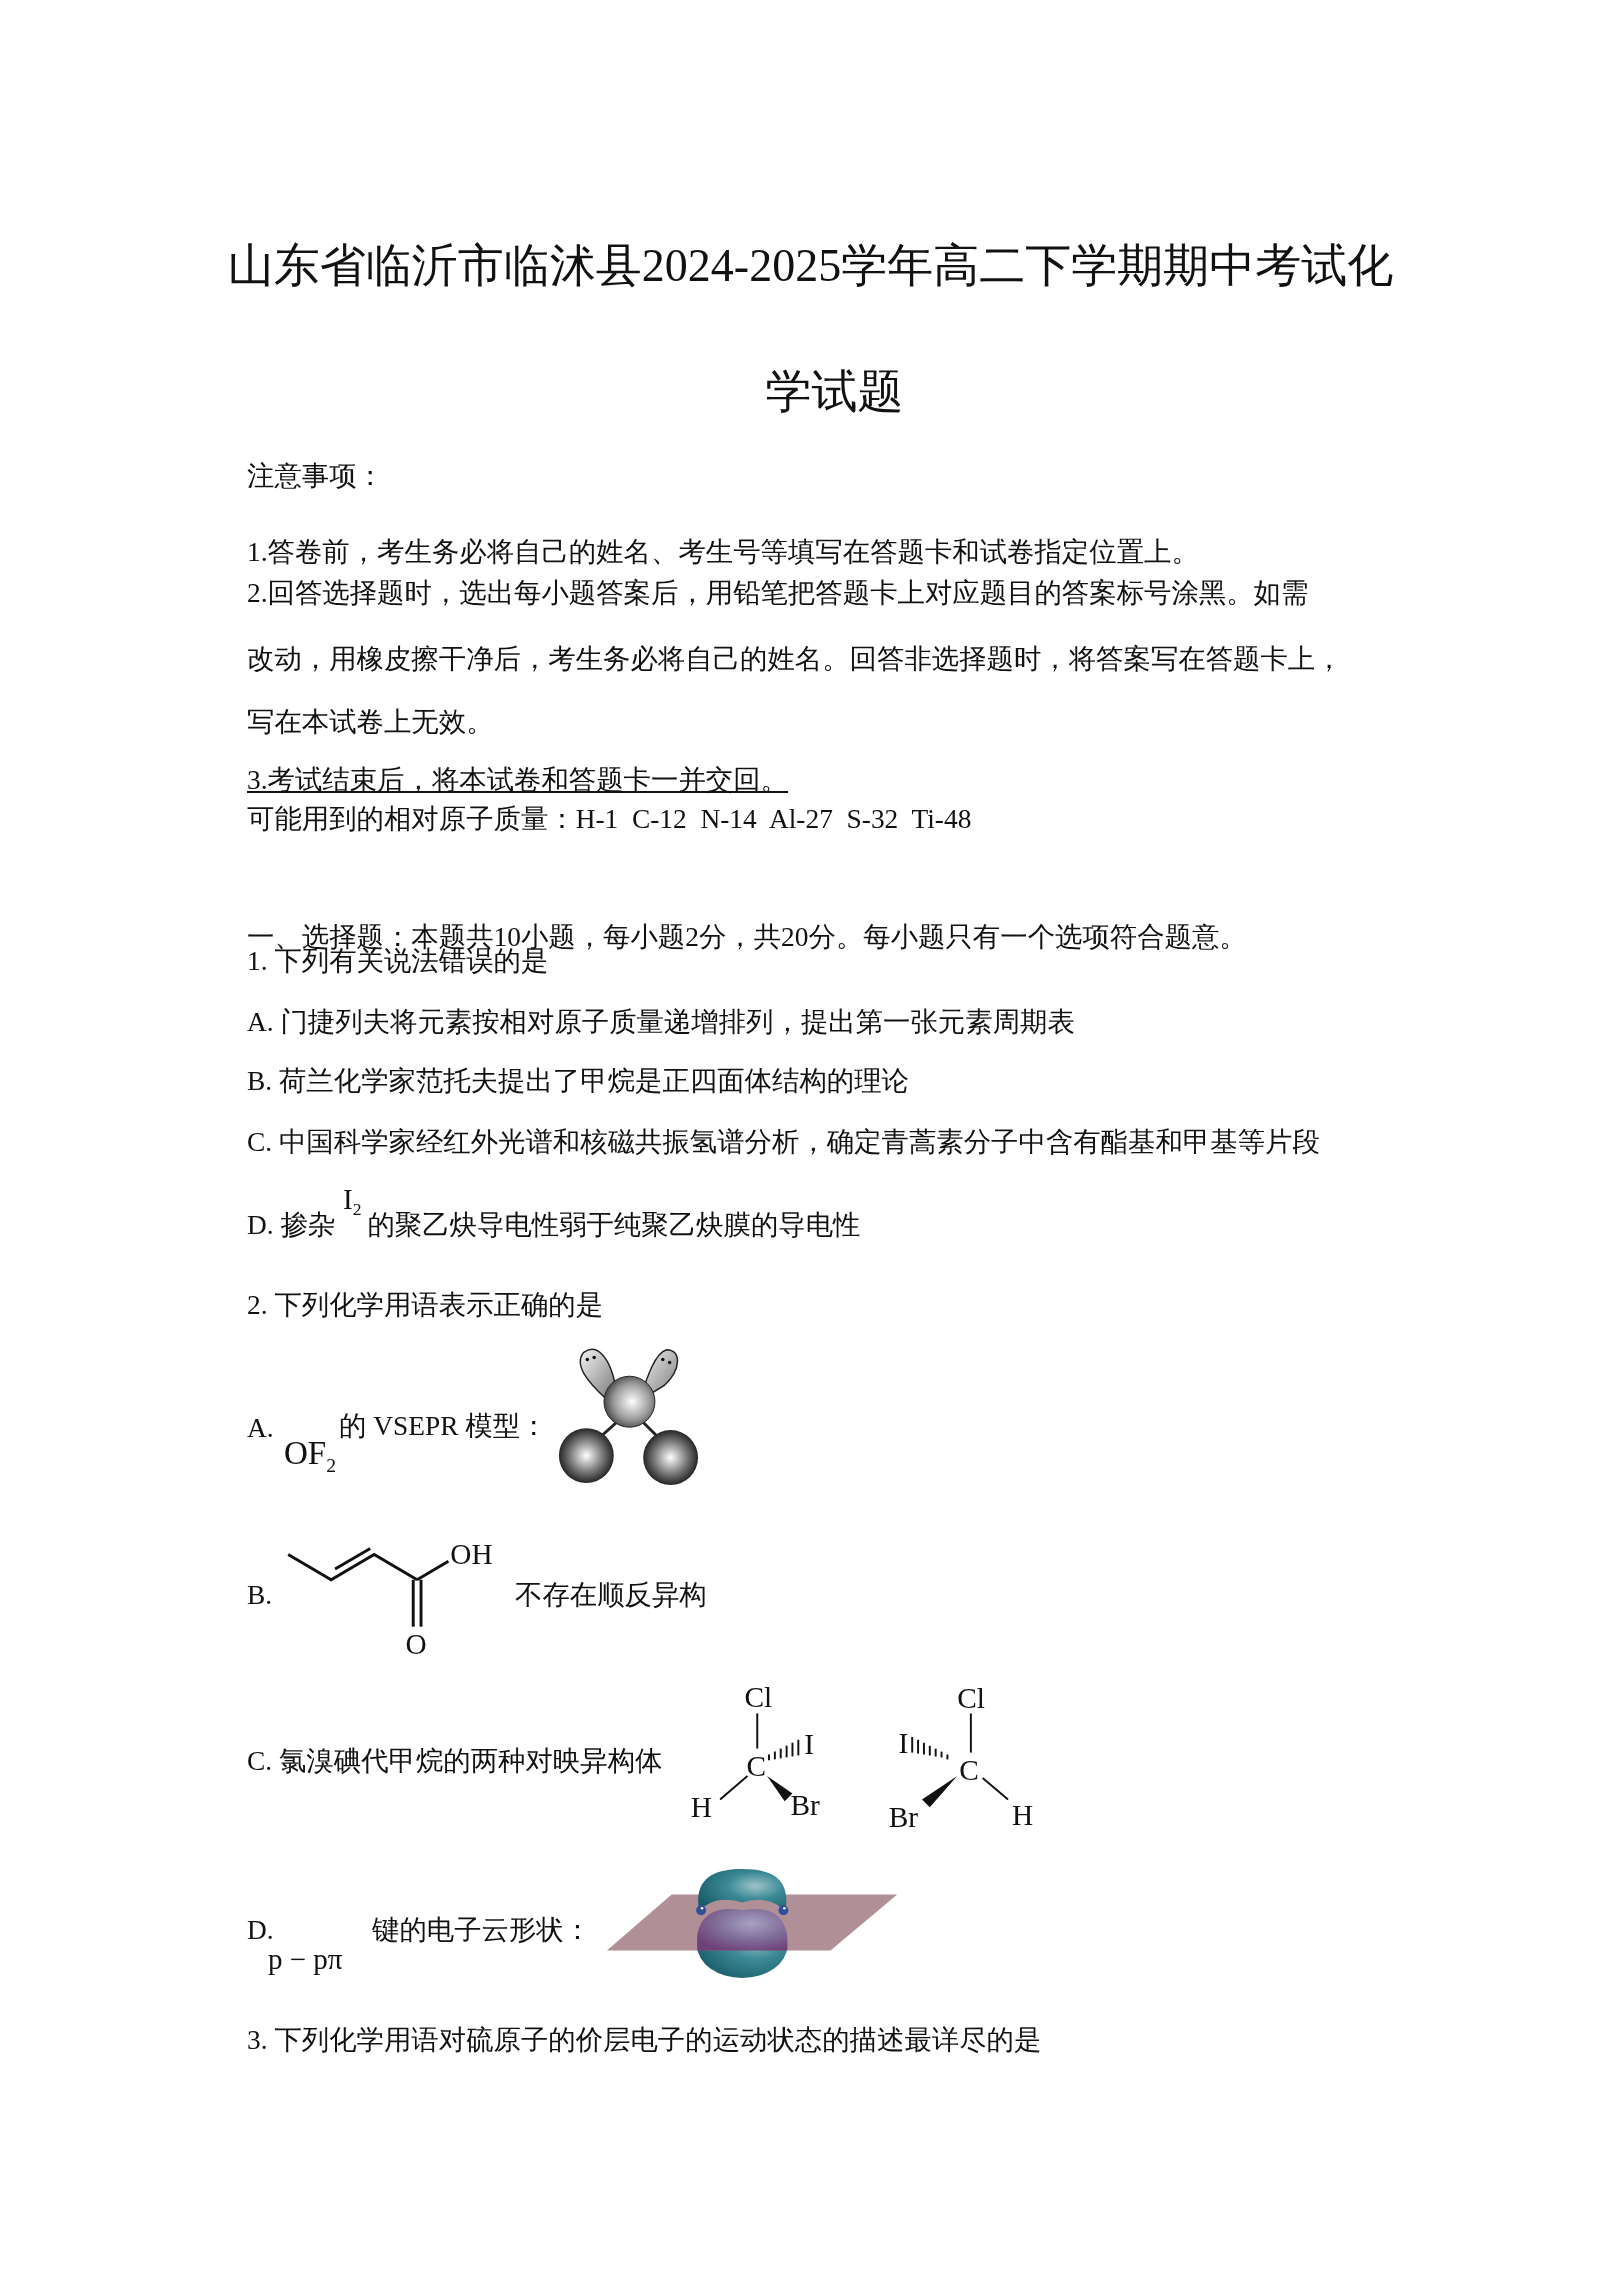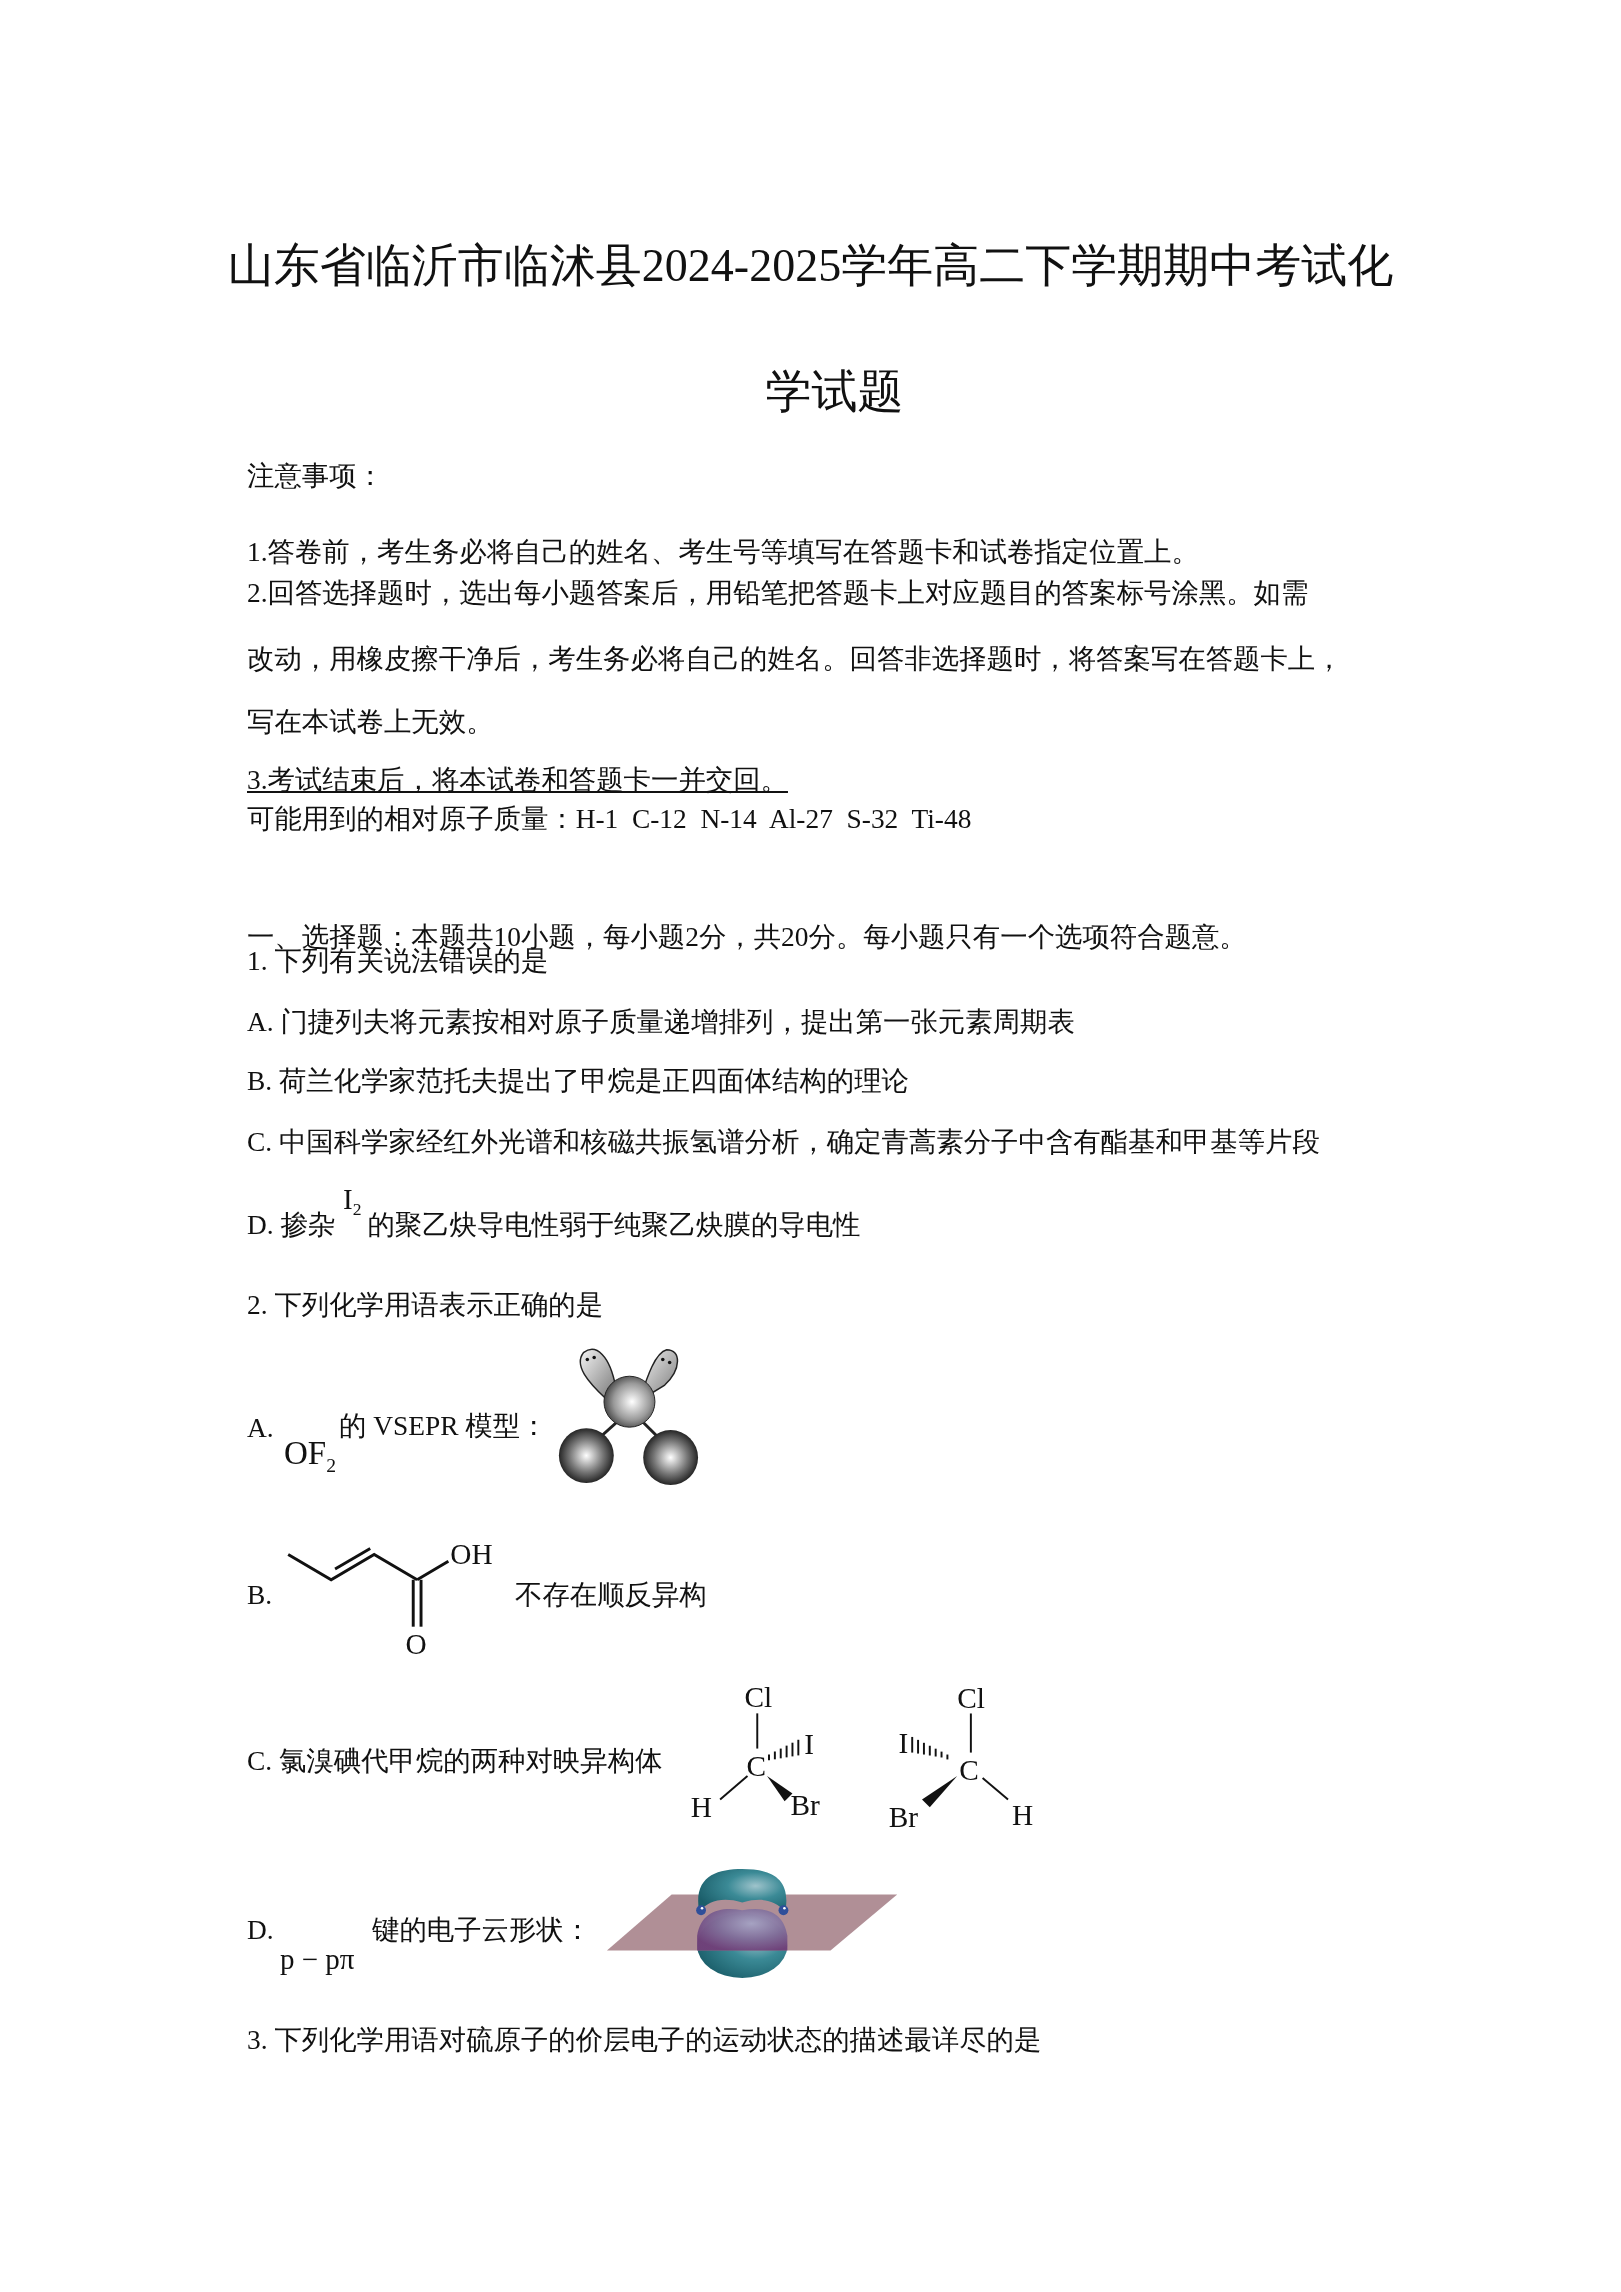--- a/index.html
+++ b/index.html
@@ -121,21 +121,21 @@
       <line x1="66" y1="75" x2="66" y2="81"></line>
     <line x1="72" y1="78" x2="72" y2="83"></line>
   </g>
   <polygon points="82,100 46,124 54,132" fill="#111"></polygon>
   <text class="chem" x="12" y="152">Br</text>
   <line x1="108" y1="102" x2="134" y2="124" stroke="#111" stroke-width="2"></line>
   <text class="chem" x="138" y="150">H</text>
 </svg>
 
 <div class="abs line" style="top:1917px;">D.</div>
-<div class="abs" style="left:280px; top:1943px; font-size:29px;">p − pπ</div>
+<div class="abs" style="left:268px; top:1943px; font-size:29px;">p − pπ</div>
 <div class="abs line" style="left:372px; top:1917px;">键的电子云形状：</div>
 <svg style="left:603px; top:1867px;" width="304" height="113" viewBox="0 0 310 115">
   <defs>
     <radialGradient id="tealG" cx="65%" cy="40%" r="70%">
       <stop offset="0%" stop-color="#9fc4cc"></stop>
       <stop offset="45%" stop-color="#3b8a96"></stop>
       <stop offset="100%" stop-color="#1b5e6a"></stop>
     </radialGradient>
     <radialGradient id="violetG" cx="60%" cy="35%" r="70%">
       <stop offset="0%" stop-color="#a7a6c8"></stop>

